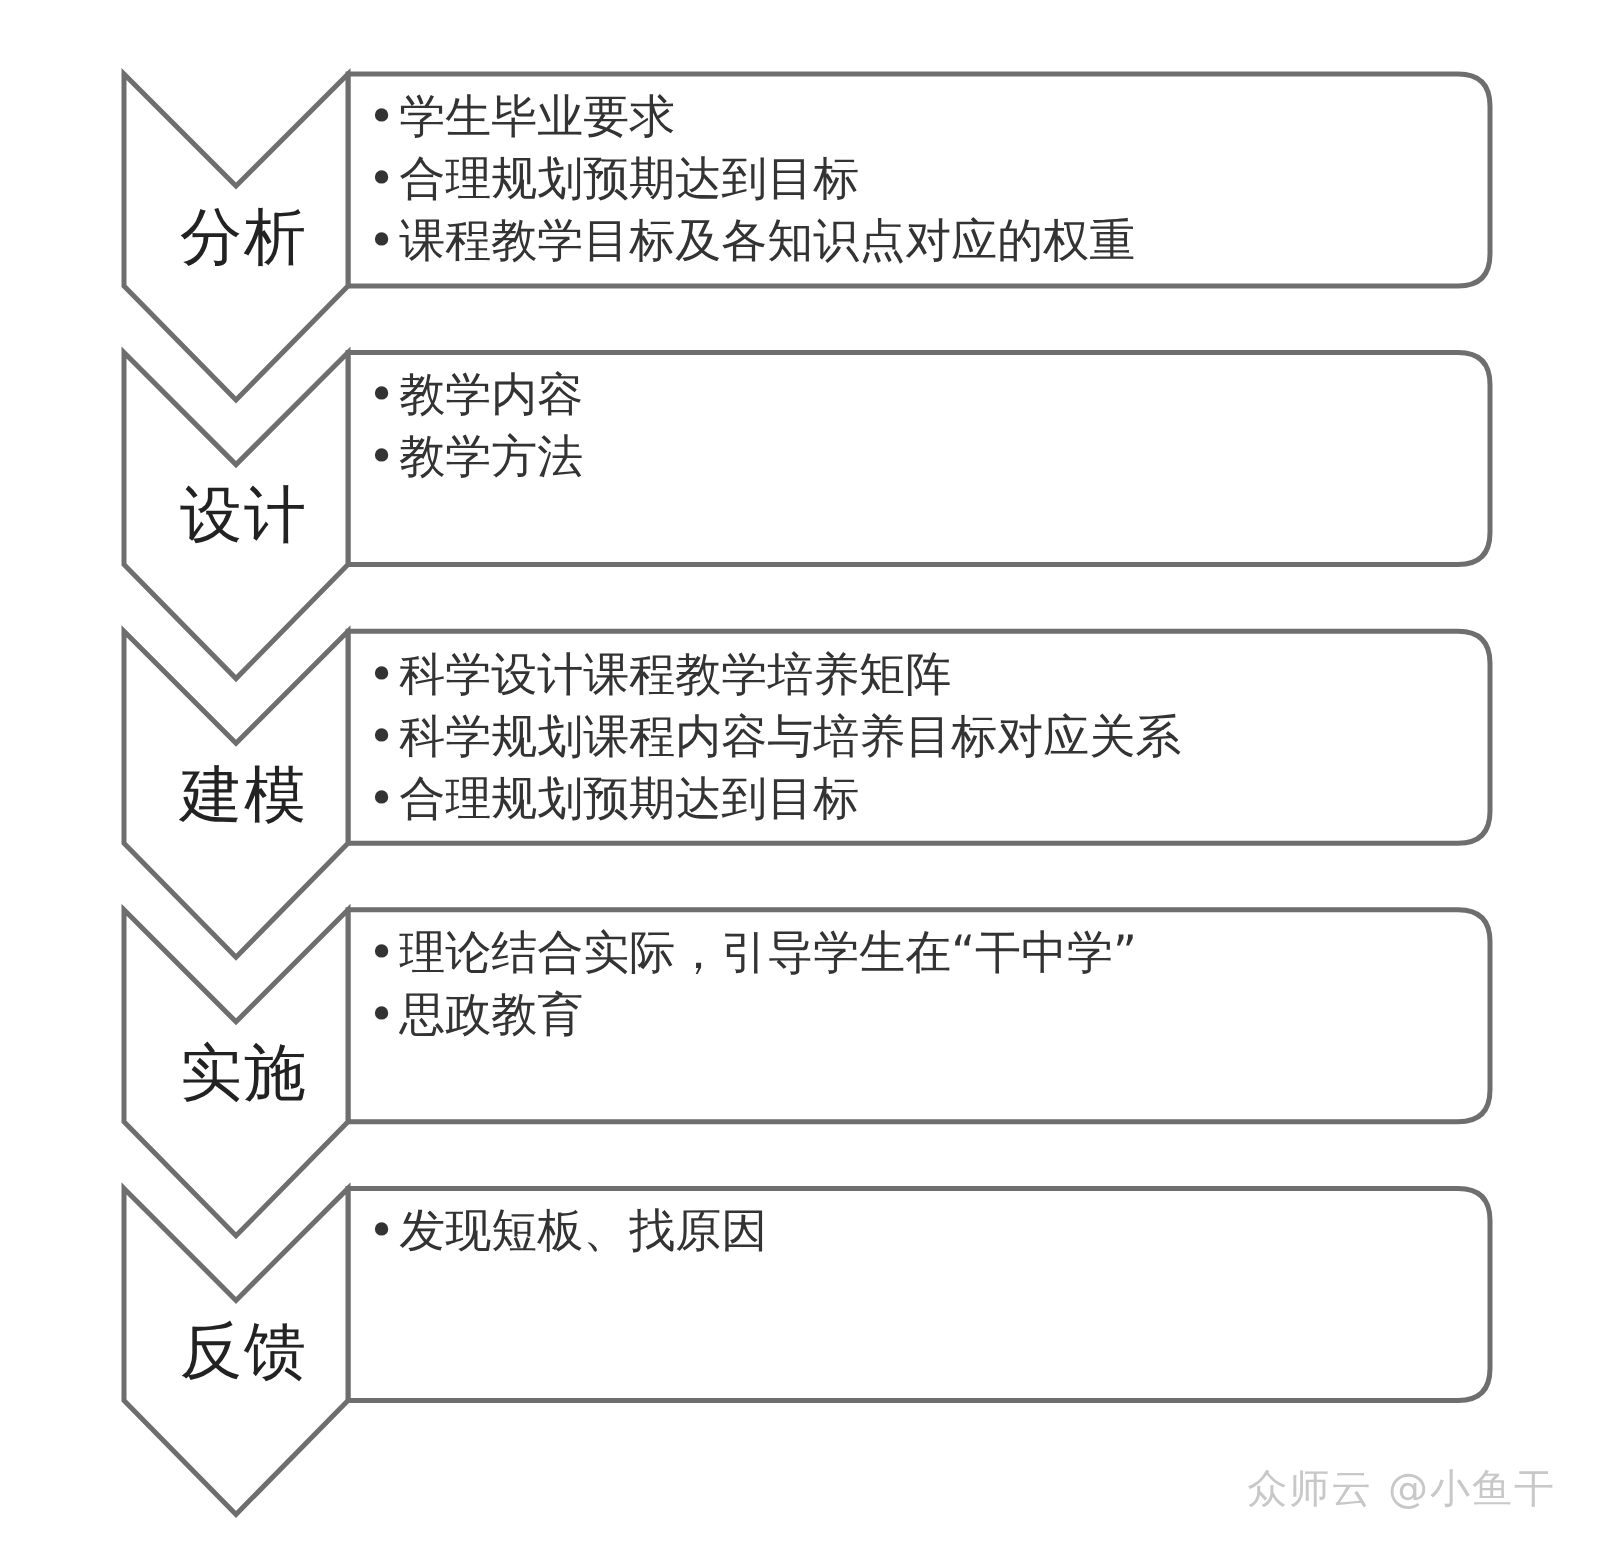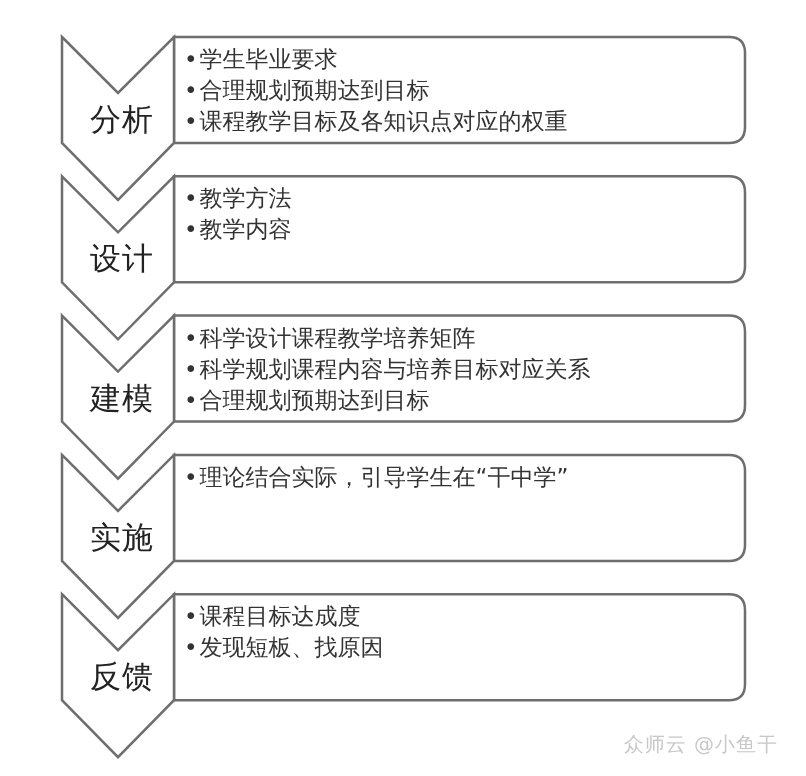--- a/index.html
+++ b/index.html
@@ -38,42 +38,42 @@
   <ul class="step-items" style="top:44px">
     <li>学生毕业要求</li>
     <li>合理规划预期达到目标</li>
     <li>课程教学目标及各知识点对应的权重</li>
   </ul>
 </div>
 
 <div>
   <div class="step-label" style="top:240px">设计</div>
   <ul class="step-items" style="top:183px">
+    <li>教学内容</li>
     <li>教学方法</li>
-    <li>教学内容</li>
   </ul>
 </div>
 
 <div>
   <div class="step-label" style="top:380px">建模</div>
   <ul class="step-items" style="top:323px">
     <li>科学设计课程教学培养矩阵</li>
     <li>科学规划课程内容与培养目标对应关系</li>
     <li>合理规划预期达到目标</li>
   </ul>
 </div>
 
 <div>
   <div class="step-label" style="top:519px">实施</div>
   <ul class="step-items" style="top:462px">
     <li>理论结合实际，引导学生在“干中学”</li>
+    <li>思政教育</li>
   </ul>
 </div>
 
 <div>
   <div class="step-label" style="top:658px">反馈</div>
   <ul class="step-items" style="top:601px">
-    <li>课程目标达成度</li>
     <li>发现短板、找原因</li>
   </ul>
 </div>
 
 <div class="watermark">众师云 @小鱼干</div>
 
 </body></html>

